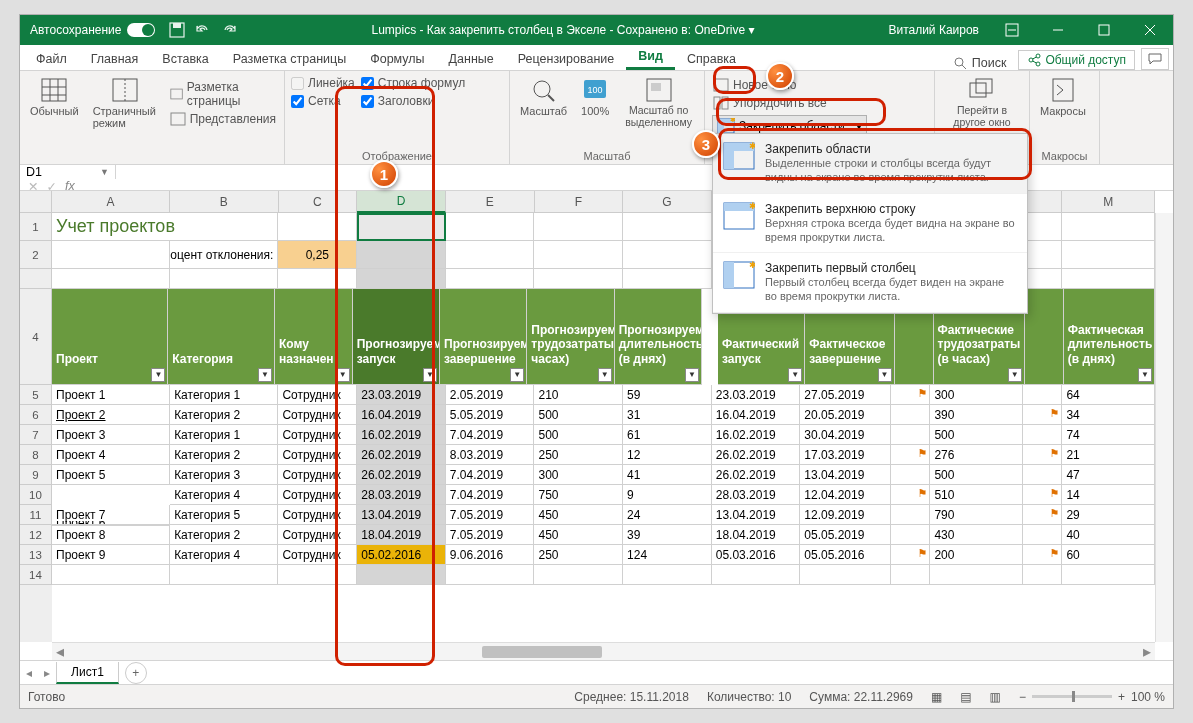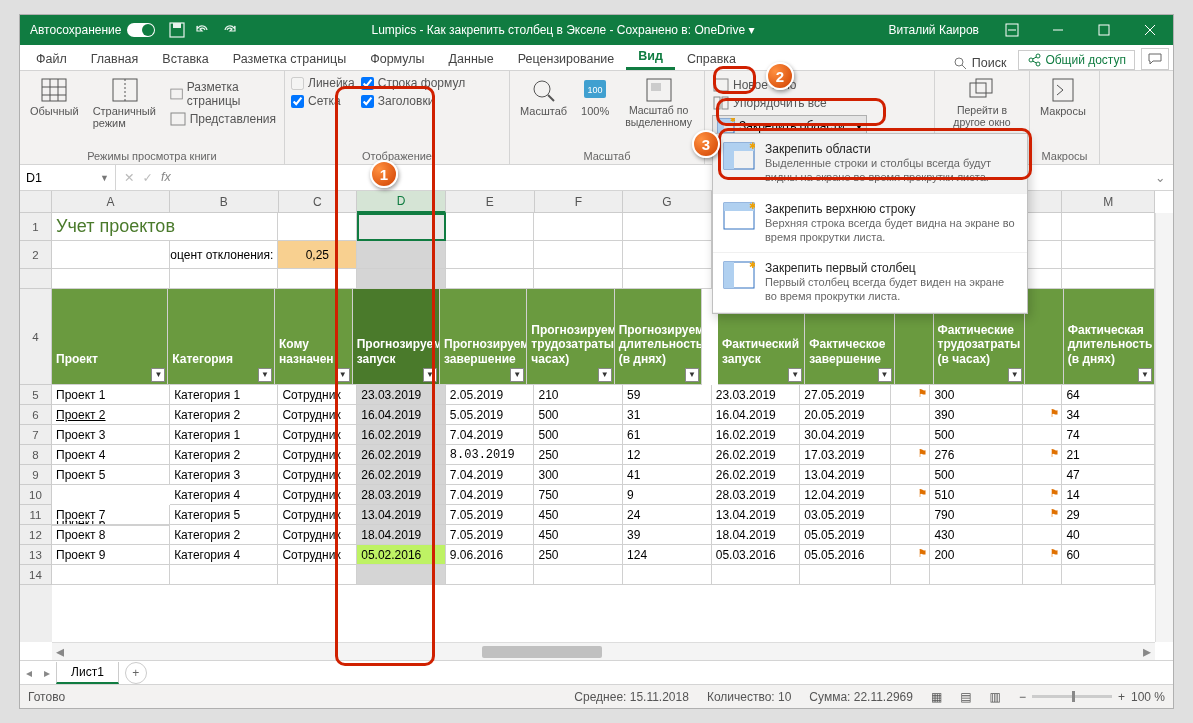--- a/index.html
+++ b/index.html
@@ -47,21 +47,21 @@
 .freeze-item .ftxt .ftitle { font-weight: 400; color: #222; }
 .freeze-item .ftxt .fdesc { color: #666; font-size: 11px; line-height: 1.3; }
 .freeze-item.hl { background: #f2f2f2; }
 
 
 .freeze-btn-box { position: absolute; top: 44px; left: 692px; width: 155px; height: 22px; background: #e5e5e5; border: 1px solid #b0b0b0; display: flex; align-items: center; gap: 4px; padding: 0 4px; font-size: 12px; z-index: 49; }
 .freeze-btn-box .mini { width: 18px; height: 16px; }
 .freeze-btn-box .drop { margin-left: auto; }
 
 
-.formulabar { height: 26px; display: flex; align-items: center; border-bottom: 1px solid #d4d4d4; font-size: 12.5px; }
+.formulabar { height: 26px; display: flex; border-bottom: 1px solid #d4d4d4; font-size: 12.5px; flex-direction: column; }
 .namebox { width: 96px; border-right: 1px solid #d4d4d4; padding: 0 6px; height: 100%; display: flex; align-items: center; justify-content: space-between; }
 .namebox .dd { font-size: 9px; color: #777; }
 .fxbtns { display: flex; gap: 8px; padding: 0 8px; color: #888; }
 .fxinput { flex: 1; padding: 0 6px; color: #333; }
 .fxexpand { width: 18px; color: #888; }
 
 
 .sheet { flex: 1; display: flex; overflow: hidden; position: relative; }
 .corner { width: 32px; height: 22px; background: #eee; border-right: 1px solid #ccc; border-bottom: 1px solid #ccc; position: absolute; top: 0; left: 0; }
 .colheads { position: absolute; top: 0; left: 32px; right: 18px; height: 22px; display: flex; background: #eee; font-size: 12px; }
@@ -209,21 +209,20 @@
               <span>Разметка страницы</span>
             </div>
           <div class="rrow-item">
               <svg width="16" height="14" viewBox="0 0 16 14">
                 <rect x="1" y="1" width="14" height="12" fill="none" stroke="#888"></rect>
               </svg>
               <span>Представления</span>
             </div>
         </div>
       </div>
-      <div class="label">Режимы просмотра книги</div>
     </div>
     <div class="rgroup" style="width:225px">
       <div class="content">
         <div class="rcol">
           <label class="rchk">
               <input type="checkbox" disabled="" style="">
               <span>Линейка</span>
             </label>
           <label class="rchk">
               <input type="checkbox" checked="" style="">
@@ -549,21 +548,21 @@
           <div class="cell" style="width: 40px; background: rgb(255, 255, 255);"></div>
           <div class="cell" style="width: 94px;">500</div>
           <div class="cell" style="width: 40px; background: rgb(255, 255, 255);"></div>
           <div class="cell" style="width: 94px;">74</div>
         </div>
         <div class="gridrow" style="height: 20px;">
           <div class="cell" style="width: 120px;">Проект 4</div>
           <div class="cell" style="width: 110px;">Категория 2</div>
           <div class="cell" style="width: 80px;">Сотрудник</div>
           <div class="cell" style="width: 90px; background: rgb(213, 213, 213);">26.02.2019</div>
-          <div class="cell" style="width: 90px; font-family: Liberation Mono, monospace;">8.03.2019</div>
+          <div class="cell" style="width: 90px;">8.03.2019</div>
           <div class="cell" style="width: 90px;">250</div>
           <div class="cell" style="width: 90px;">12</div>
           <div class="cell" style="width: 90px;">26.02.2019</div>
           <div class="cell" style="width: 92px;">17.03.2019</div>
           <div class="cell" style="width: 40px; background: rgb(255, 255, 255);">
             <span class="flag">⚑</span>
           </div>
           <div class="cell" style="width: 94px;">276</div>
           <div class="cell" style="width: 40px; background: rgb(255, 255, 255);">
             <span class="flag">⚑</span>
@@ -606,21 +605,21 @@
         </div>
         <div class="gridrow" style="height: 20px;">
           <div class="cell" style="width: 120px;">Проект 7</div>
           <div class="cell" style="width: 110px;">Категория 5</div>
           <div class="cell" style="width: 80px;">Сотрудник</div>
           <div class="cell" style="width: 90px; background: rgb(213, 213, 213);">13.04.2019</div>
           <div class="cell" style="width: 90px;">7.05.2019</div>
           <div class="cell" style="width: 90px;">450</div>
           <div class="cell" style="width: 90px;">24</div>
           <div class="cell" style="width: 90px;">13.04.2019</div>
-          <div class="cell" style="width: 92px;">03.05.2019</div>
+          <div class="cell" style="width: 92px;">12.09.2019</div>
           <div class="cell" style="width: 40px; background: rgb(255, 255, 255);"></div>
           <div class="cell" style="width: 94px;">790</div>
           <div class="cell" style="width: 40px; background: rgb(255, 255, 255);">
             <span class="flag">⚑</span>
           </div>
           <div class="cell" style="width: 94px;">29</div>
         </div>
         <div class="gridrow" style="height: 20px;">
           <div class="cell" style="width: 120px;">Проект 8</div>
           <div class="cell" style="width: 110px;">Категория 2</div>
@@ -633,21 +632,21 @@
           <div class="cell" style="width: 92px;">05.05.2019</div>
           <div class="cell" style="width: 40px; background: rgb(255, 255, 255);"></div>
           <div class="cell" style="width: 94px;">430</div>
           <div class="cell" style="width: 40px; background: rgb(255, 255, 255);"></div>
           <div class="cell" style="width: 94px;">40</div>
         </div>
         <div class="gridrow" style="height: 20px;">
           <div class="cell" style="width: 120px;">Проект 9</div>
           <div class="cell" style="width: 110px;">Категория 4</div>
           <div class="cell" style="width: 80px;">Сотрудник</div>
-          <div class="cell" style="width: 90px; background: #bef264;">05.02.2016</div>
+          <div class="cell" style="width: 90px; background: #eab308;">05.02.2016</div>
           <div class="cell" style="width: 90px;">9.06.2016</div>
           <div class="cell" style="width: 90px;">250</div>
           <div class="cell" style="width: 90px;">124</div>
           <div class="cell" style="width: 90px;">05.03.2016</div>
           <div class="cell" style="width: 92px;">05.05.2016</div>
           <div class="cell" style="width: 40px; background: rgb(255, 255, 255);">
             <span class="flag">⚑</span>
           </div>
           <div class="cell" style="width: 94px;">200</div>
           <div class="cell" style="width: 40px; background: rgb(255, 255, 255);">

